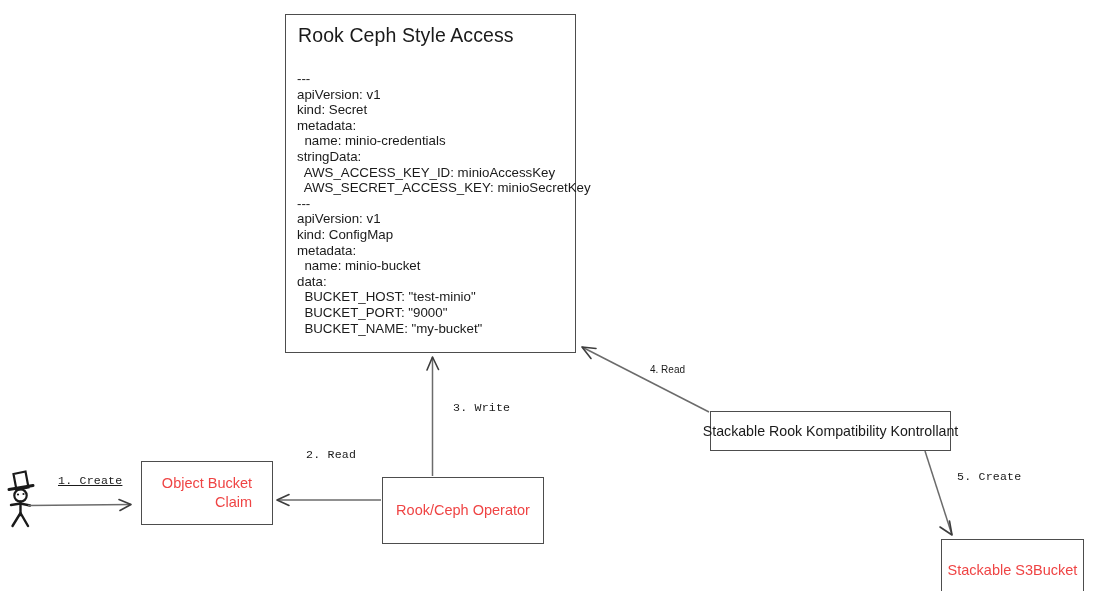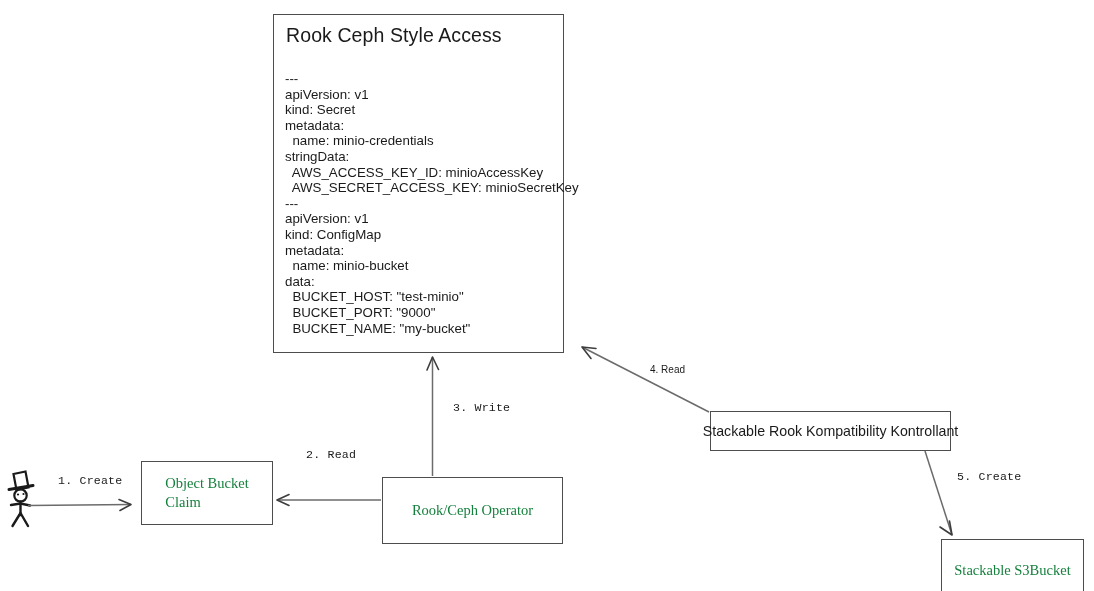--- a/index.html
+++ b/index.html
@@ -17,21 +17,21 @@
   }
   .box {
     position: absolute;
     box-sizing: border-box;
     background: #ffffff;
     border: 1.4px solid #4d4d4d;
   }
 
   
   #yaml-panel {
-    left: 273px;
+    left: 285px;
     top: 14px;
     width: 291px;
     height: 339px;
   }
   #yaml-title {
     position: absolute;
     left: 12px;
     top: 9px;
     font-size: 19.5px;
     color: #1a1a1a;
@@ -48,61 +48,61 @@
     white-space: pre;
   }
 
   
   .mono-label {
     position: absolute;
     inset: 0;
     display: flex;
     align-items: center;
     justify-content: center;
-    text-align: left;
-    font-family: Liberation Serif, serif;
+    text-align: right;
+    font-family: Liberation Sans, sans-serif;
     font-size: 14.5px;
-    color: #15803d;
+    color: #ef4444;
     line-height: 19px;
     white-space: pre-line;
   }
   .sans-label {
     position: absolute;
     inset: 0;
     display: flex;
     align-items: center;
     justify-content: center;
     text-align: center;
     font-family: "Liberation Sans", sans-serif;
     font-size: 14.2px;
     color: #1a1a1a;
     white-space: nowrap;
   }
 
   #obc-box   { left: 141px; top: 461px; width: 132px; height: 64px; }
-  #op-box    { left: 382px; top: 477px; width: 181px; height: 67px; }
+  #op-box    { left: 382px; top: 477px; width: 162px; height: 67px; }
   #srkk-box  { left: 710px; top: 411px; width: 241px; height: 40px; }
   #s3-box    { left: 941px; top: 539px; width: 143px; height: 63px; }
 
   
   .edge-label {
     position: absolute;
     color: #1a1a1a;
     white-space: nowrap;
   }
   .edge-label.mono {
     font-family: "Liberation Mono", "DejaVu Sans Mono", monospace;
     font-size: 11.6px;
     letter-spacing: 0.2px;
   }
   .edge-label.sans {
     font-family: "Liberation Sans", sans-serif;
     font-size: 10px;
   }
-  #label-1 { left: 58px;  top: 474px; }
+  #label-1 { left: 58px;  top: 474px; text-decoration: underline; }
   #label-2 { left: 306px; top: 448px; text-align: right; }
   #label-3 { left: 453px; top: 401px; }
   #label-4 { left: 650px; top: 364px; }
   #label-5 { left: 957px; top: 470px; }
 
   svg.overlay {
     position: absolute;
     left: 0;
     top: 0;
     width: 1094px;

